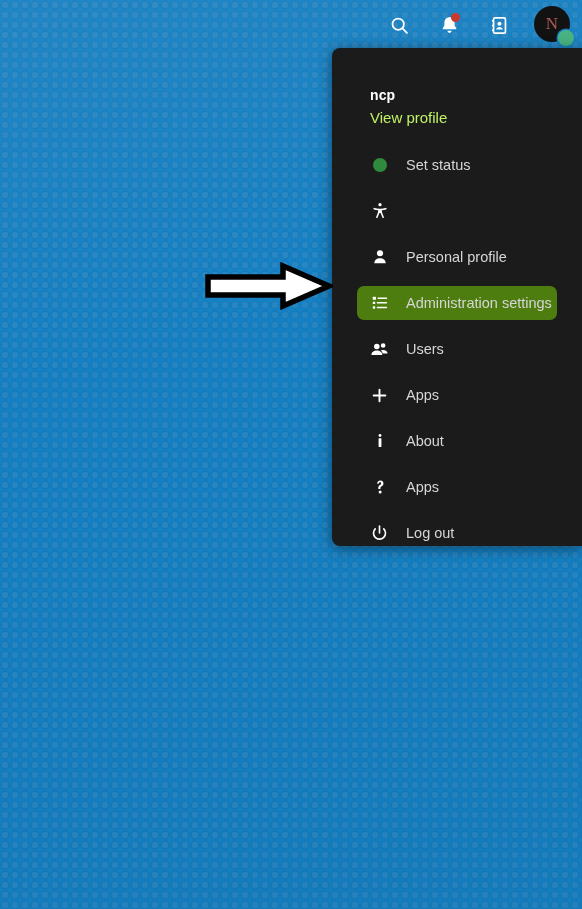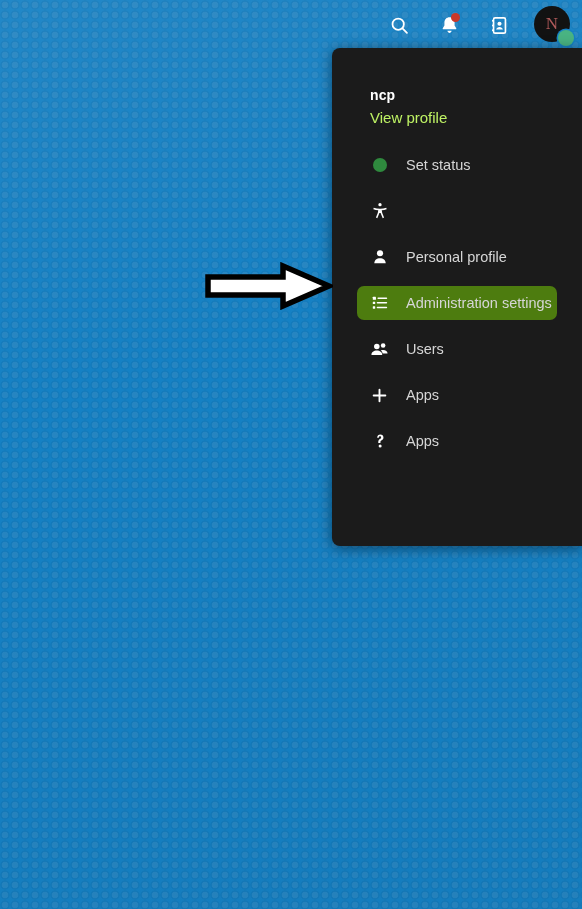--- a/index.html
+++ b/index.html
@@ -302,31 +302,49 @@
       <div class="menu-item">
         <span class="menu-icon">
           <svg width="19" height="19" viewBox="0 0 24 24" fill="none" stroke="#ffffff" stroke-width="2.4" stroke-linecap="round">
             <line x1="12" y1="4.6" x2="12" y2="19.4"></line>
             <line x1="4.6" y1="12" x2="19.4" y2="12"></line>
           </svg>
         </span>
         <span class="menu-label">Apps</span>
       </div>
 
+      <div class="menu-item">
+        <span class="menu-icon">
+          <svg width="18" height="18" viewBox="0 0 24 24" fill="#ffffff">
+            <circle cx="12" cy="4.6" r="1.9"></circle>
+            <rect x="10.1" y="8.4" width="3.8" height="11.6" rx="0.6"></rect>
+          </svg>
+        </span>
+        <span class="menu-label">About</span>
+      </div>
 
       <div class="menu-item">
         <span class="menu-icon">
           <svg width="18" height="18" viewBox="0 0 24 24" fill="#ffffff">
             <path d="M8.2 7.6c.2-2.7 1.9-4.3 4.2-4.3 2.5 0 4.2 1.6 4.2 3.9 0 1.8-.9 2.9-2.4 3.9-1.2.8-1.6 1.4-1.6 2.6v.8h-2.9v-1.2c0-1.9.7-2.9 2.2-3.9 1.1-.8 1.6-1.3 1.6-2.2 0-.9-.6-1.5-1.5-1.5-.9 0-1.5.6-1.6 1.9z"></path>
             <circle cx="12.2" cy="18.6" r="2"></circle>
           </svg>
         </span>
         <span class="menu-label">Apps</span>
       </div>
 
+      <div class="menu-item">
+        <span class="menu-icon">
+          <svg width="19" height="19" viewBox="0 0 24 24" fill="none" stroke="#ffffff" stroke-width="2.1" stroke-linecap="round">
+            <path d="M6.6 6.1a7.6 7.6 0 1 0 10.8 0"></path>
+            <line x1="12" y1="2.6" x2="12" y2="11.4"></line>
+          </svg>
+        </span>
+        <span class="menu-label">Log out</span>
+      </div>
 
     </div>
   </div>
 
   <svg id="annotation-arrow" viewBox="0 0 128 48">
     <path d="M3 15 L78 15 L78 4 L124 24 L78 44 L78 33 L3 33 Z" fill="#ffffff" stroke="#000000" stroke-width="5.5" stroke-linejoin="miter"></path>
   </svg>
 
 </div>
 

